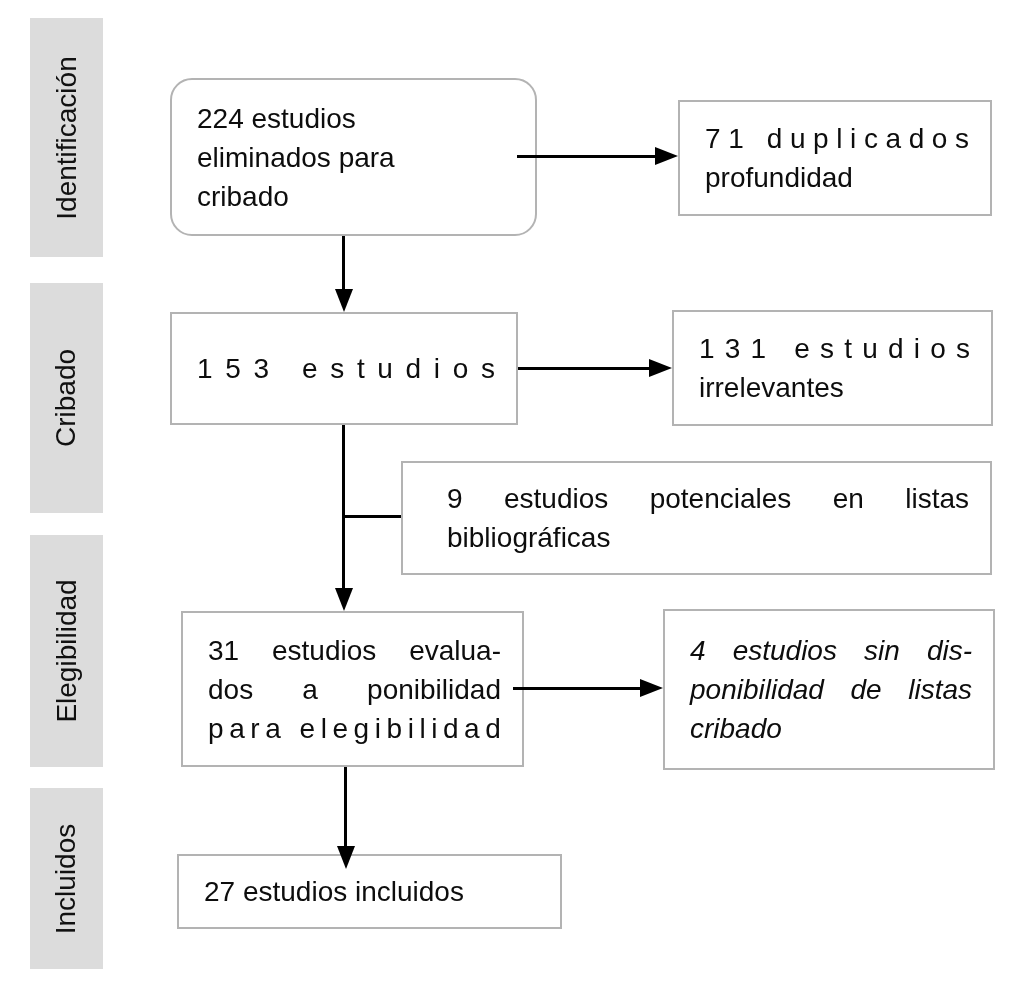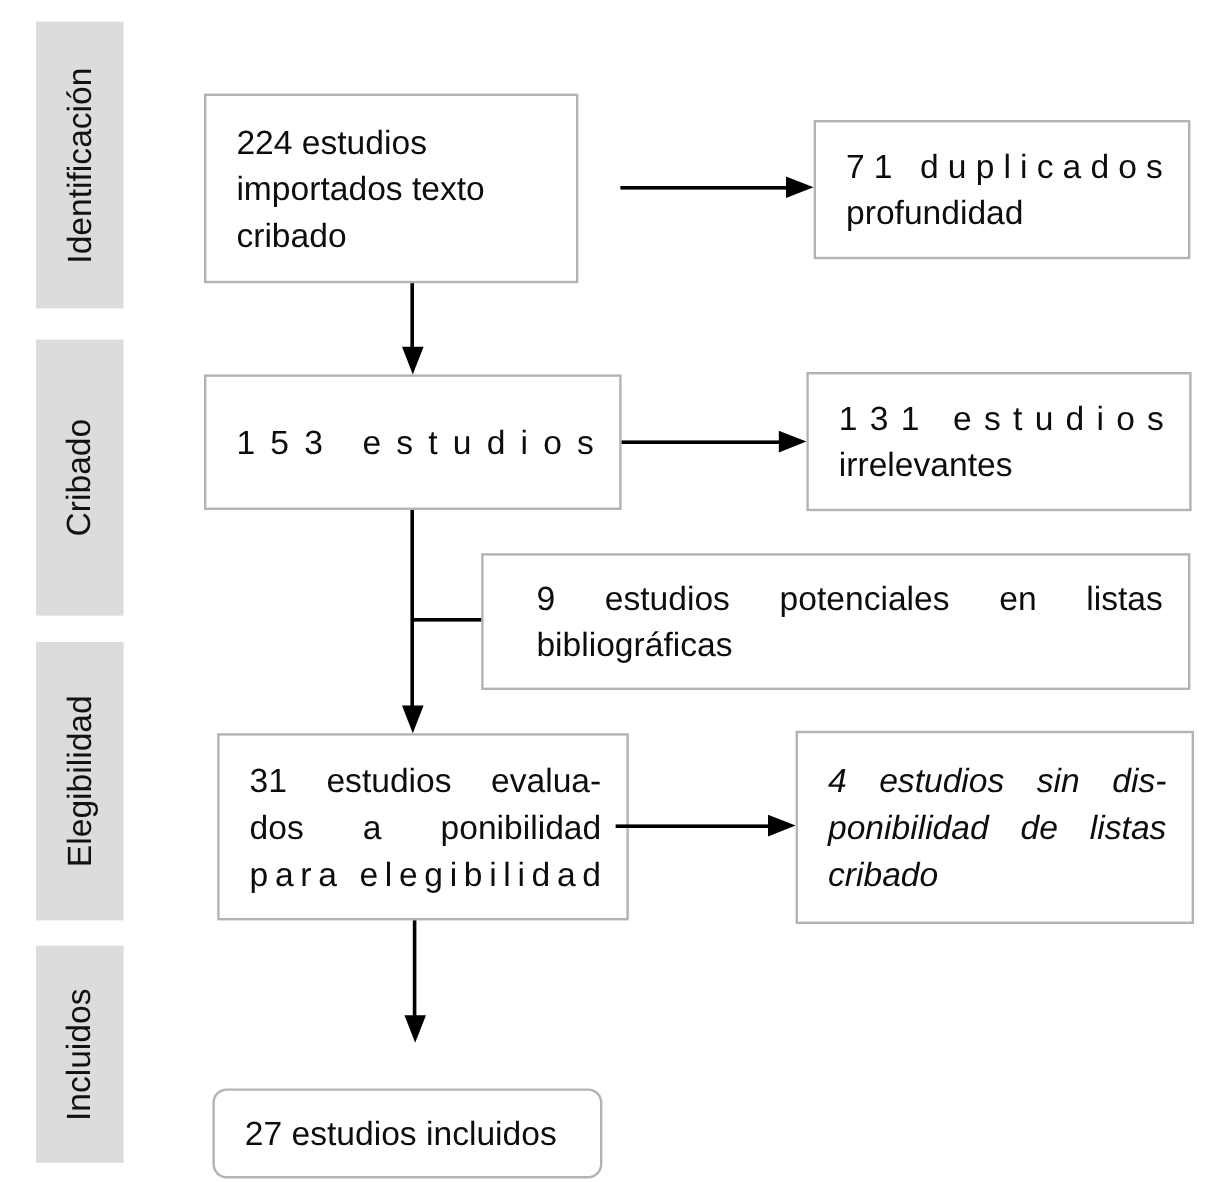--- a/index.html
+++ b/index.html
@@ -82,23 +82,23 @@
   <div class="band" style="top:283px;height:230px;">
     <div class="band-label">Cribado</div>
   </div>
   <div class="band" style="top:535px;height:232px;">
     <div class="band-label">Elegibilidad</div>
   </div>
   <div class="band" style="top:788px;height:181px;">
     <div class="band-label">Incluidos</div>
   </div>
 
-  <div class="fbox" style="left:170px;top:78px;width:312px;height:158px;">
+  <div class="fbox" style="left:170px;top:78px;width:367px;height:158px;border-radius:22px;">
     <div class="ln">224 estudios</div>
-    <div class="ln">importados texto</div>
+    <div class="ln">eliminados para</div>
     <div class="ln">cribado</div>
   </div>
   <div class="fbox" style="left:678px;top:100px;width:314px;height:116px;">
     <div class="ln ln-s">
         <span>7</span>
         <span>1</span>
         <span>&nbsp;</span>
         <span>d</span>
         <span>u</span>
         <span>p</span>
@@ -174,21 +174,21 @@
         <span>a</span>
         <span>d</span>
       </div>
   </div>
   <div class="fbox" style="left:663px;top:609px;width:332px;height:161px;font-style:italic;">
     <div class="ln ln-j">4 estudios sin dis-</div>
     <div class="ln ln-j">ponibilidad de listas</div>
     <div class="ln">cribado</div>
   </div>
 
-  <div class="fbox" style="left:177px;top:907px;width:325px;height:75px;border-radius:12px;">
+  <div class="fbox" style="left:177px;top:854px;width:385px;height:75px;">
     <div class="ln">27 estudios incluidos</div>
   </div>
 
   <div class="hline" style="left:517px;top:155px;width:139px;"></div>
   <div class="head-right" style="left:655px;top:147px;"></div>
 
   <div class="vline" style="left:342px;top:236px;height:54px;"></div>
   <div class="head-down" style="left:335px;top:289px;"></div>
 
   <div class="hline" style="left:518px;top:367px;width:132px;"></div>

